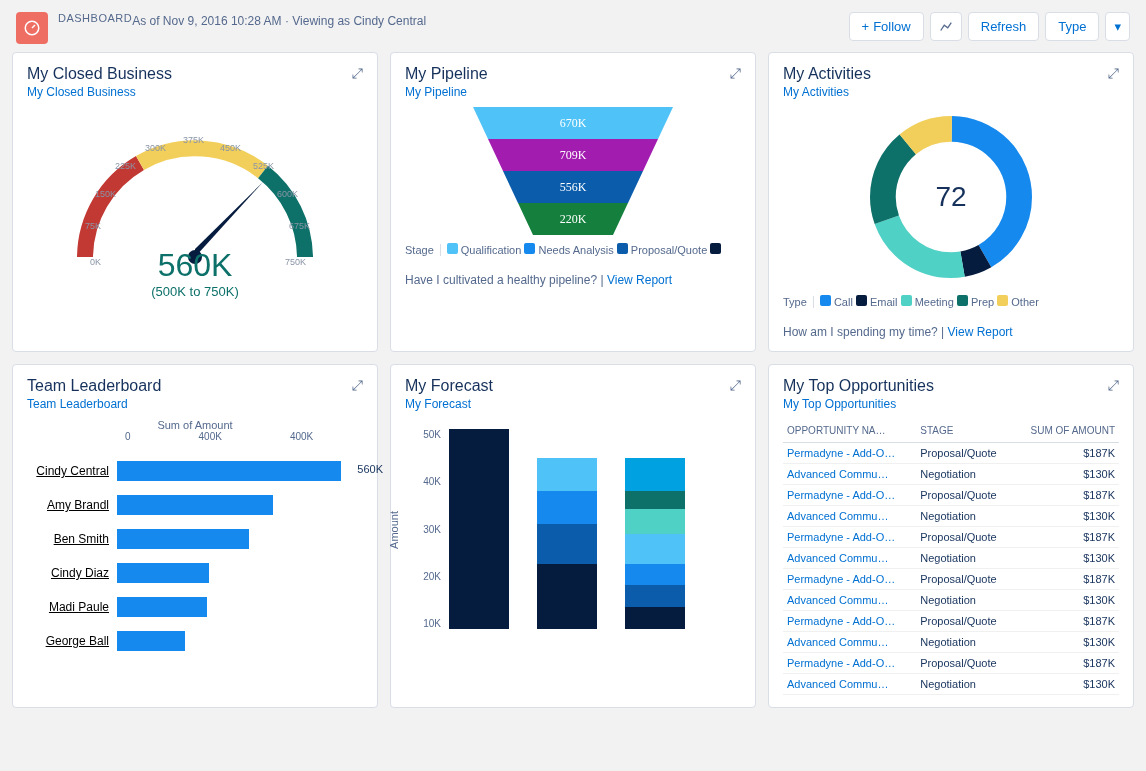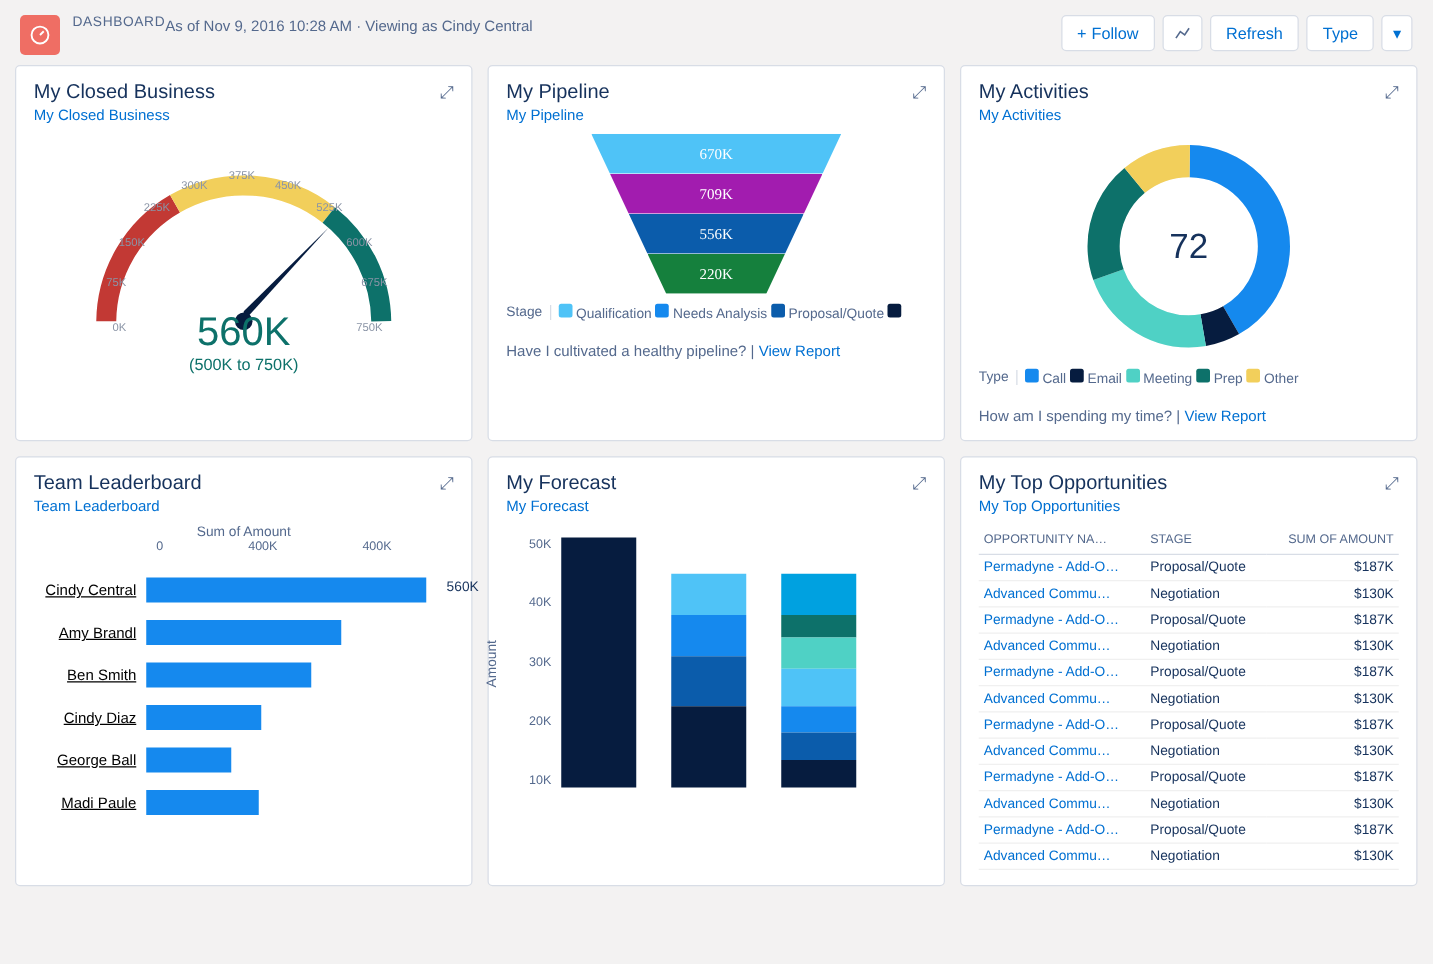--- a/index.html
+++ b/index.html
@@ -198,26 +198,26 @@
           </div>
           <div class="hbar-row">
             <div class="hbar-label">Ben Smith</div>
             <div class="hbar-bar" style="width:132px"></div>
           </div>
           <div class="hbar-row">
             <div class="hbar-label">Cindy Diaz</div>
             <div class="hbar-bar" style="width:92px"></div>
           </div>
           <div class="hbar-row">
+            <div class="hbar-label">Madi Paule</div>
+            <div class="hbar-bar" style="width:90px"></div>
+          </div>
+          <div class="hbar-row">
             <div class="hbar-label">George Ball</div>
             <div class="hbar-bar" style="width:68px"></div>
-          </div>
-          <div class="hbar-row">
-            <div class="hbar-label">Madi Paule</div>
-            <div class="hbar-bar" style="width:90px"></div>
           </div>
         </div>
     </div>
   </div>
 
   <div class="card">
     <div class="card-head">
       <div>
         <div class="card-title">My Forecast</div>
         <div class="card-sub">My Forecast</div>

